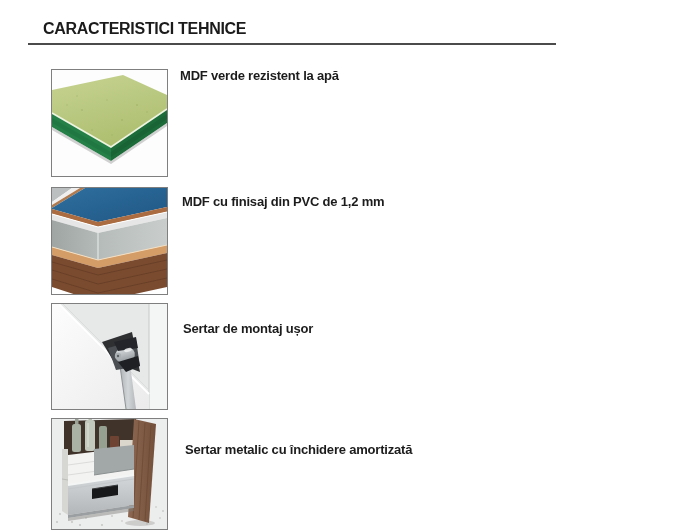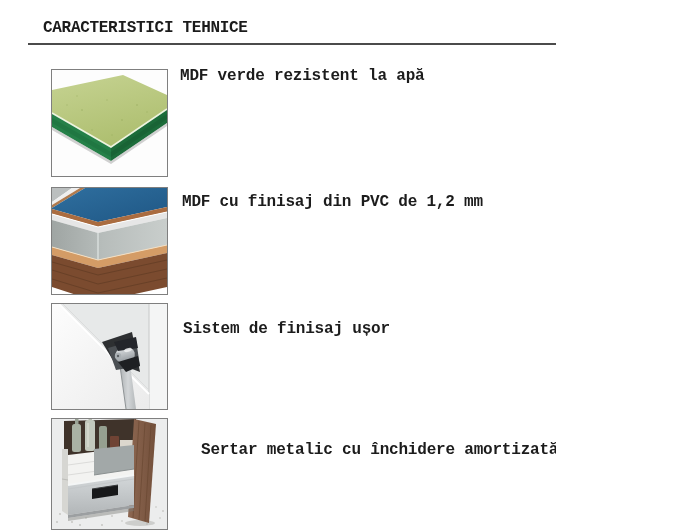--- a/index.html
+++ b/index.html
@@ -1,33 +1,33 @@
 <!DOCTYPE html>
 <html><head>
 <meta charset="utf-8">
 <style>
   html,body{margin:0;padding:0;background:#ffffff;}
   .page{
     position:relative;width:556px;height:531px;background:#ffffff;overflow:hidden;
-    font-family:Liberation Mono, monospace;color:#1f1f1f;
+    font-family:Liberation Sans, sans-serif;color:#1f1f1f;
   }
   .page-title{
     position:absolute;left:43px;top:19px;margin:0;
     font-size:16px;font-weight:700;letter-spacing:-0.3px;color:#1b1b1b;line-height:1.2;
   }
   .title-rule{
     position:absolute;left:28px;top:43px;width:606px;height:2px;background:#4b4b4b;
   }
   .thumb{
     position:absolute;left:51px;margin:0;box-sizing:border-box;
     border:1px solid #7f7f7f;background:#ffffff;
   }
   .thumb svg{display:block;}
   .caption{
-    position:absolute;margin:0;font-size:16px;font-weight:700;letter-spacing:-0.2px;
+    position:absolute;margin:0;font-size:13px;font-weight:700;letter-spacing:-0.2px;
     color:#1c1c1c;line-height:16px;white-space:nowrap;
   }
 </style>
 </head>
 <body>
 
 <div class="page">
 
   <h1 class="page-title">CARACTERISTICI TEHNICE</h1>
   <div class="title-rule"></div>
@@ -131,21 +131,21 @@
         <line x1="68" y1="62" x2="74" y2="105" stroke="#8f9496" stroke-width="1"></line>
         <polygon points="56,44 84,36 88,62 64,66" fill="#4b4f53"></polygon>
         <ellipse cx="73" cy="51" rx="10" ry="8" fill="url(#chromeG)" transform="rotate(-15 73 51)"></ellipse>
         <polygon points="62,38 84,33 86,44 66,47" fill="#23252a"></polygon>
         <polygon points="66,58 86,52 88,62 74,68" fill="#1e2023"></polygon>
         <circle cx="66" cy="52" r="3.2" fill="#aab0b4"></circle>
         <circle cx="66" cy="52" r="1.2" fill="#5c6165"></circle>
         <ellipse cx="76" cy="46" rx="4" ry="1.8" fill="#eef0f1" opacity="0.85" transform="rotate(-15 76 46)"></ellipse>
       </svg>
     </figure>
-    <p class="caption" style="left:183px;top:321px;">Sistem de finisaj ușor</p>
+    <p class="caption" style="left:183px;top:321px;">Sertar de montaj ușor</p>
   </div>
 
   <div>
     <figure class="thumb" style="top:418px;width:117px;height:112px;" aria-label="soft-close-metal-drawer-photo">
       <svg width="115" height="110" viewBox="0 0 115 110">
         <defs>
           <linearGradient id="woodG" x1="0" y1="0" x2="1" y2="0">
             <stop offset="0" stop-color="#8d6751"></stop>
               <stop offset="1" stop-color="#73503b"></stop>
           </linearGradient>
@@ -200,16 +200,16 @@
         <line x1="42" y1="56" x2="82" y2="50" stroke="#8a9090" stroke-width="1"></line>
         <polygon points="16,66 82,56 82,86 16,96" fill="url(#metalG)"></polygon>
         <polyline points="16,66 82,56" fill="none" stroke="#f4f6f6" stroke-width="2"></polyline>
         <polyline points="16,70 82,60" fill="none" stroke="#c4c8ca" stroke-width="1"></polyline>
         <polygon points="40,70 66,66 66,76 40,80" fill="#17181a"></polygon>
         <polyline points="40,70 66,66" fill="none" stroke="#3a3c3e" stroke-width="1"></polyline>
         <polygon points="16,96 82,86 82,89 16,99" fill="#9c9fa1"></polygon>
         <polygon points="16,99 82,89 82,92 16,102" fill="#7e7e7b" opacity="0.45"></polygon>
       </svg>
     </figure>
-    <p class="caption" style="left:185px;top:442px;margin-left:16px;">Sertar metalic cu închidere amortizată</p>
+    <p class="caption" style="left:185px;top:442px;">Sertar metalic cu închidere amortizată</p>
   </div>
 
 </div>
 
 </body></html>

